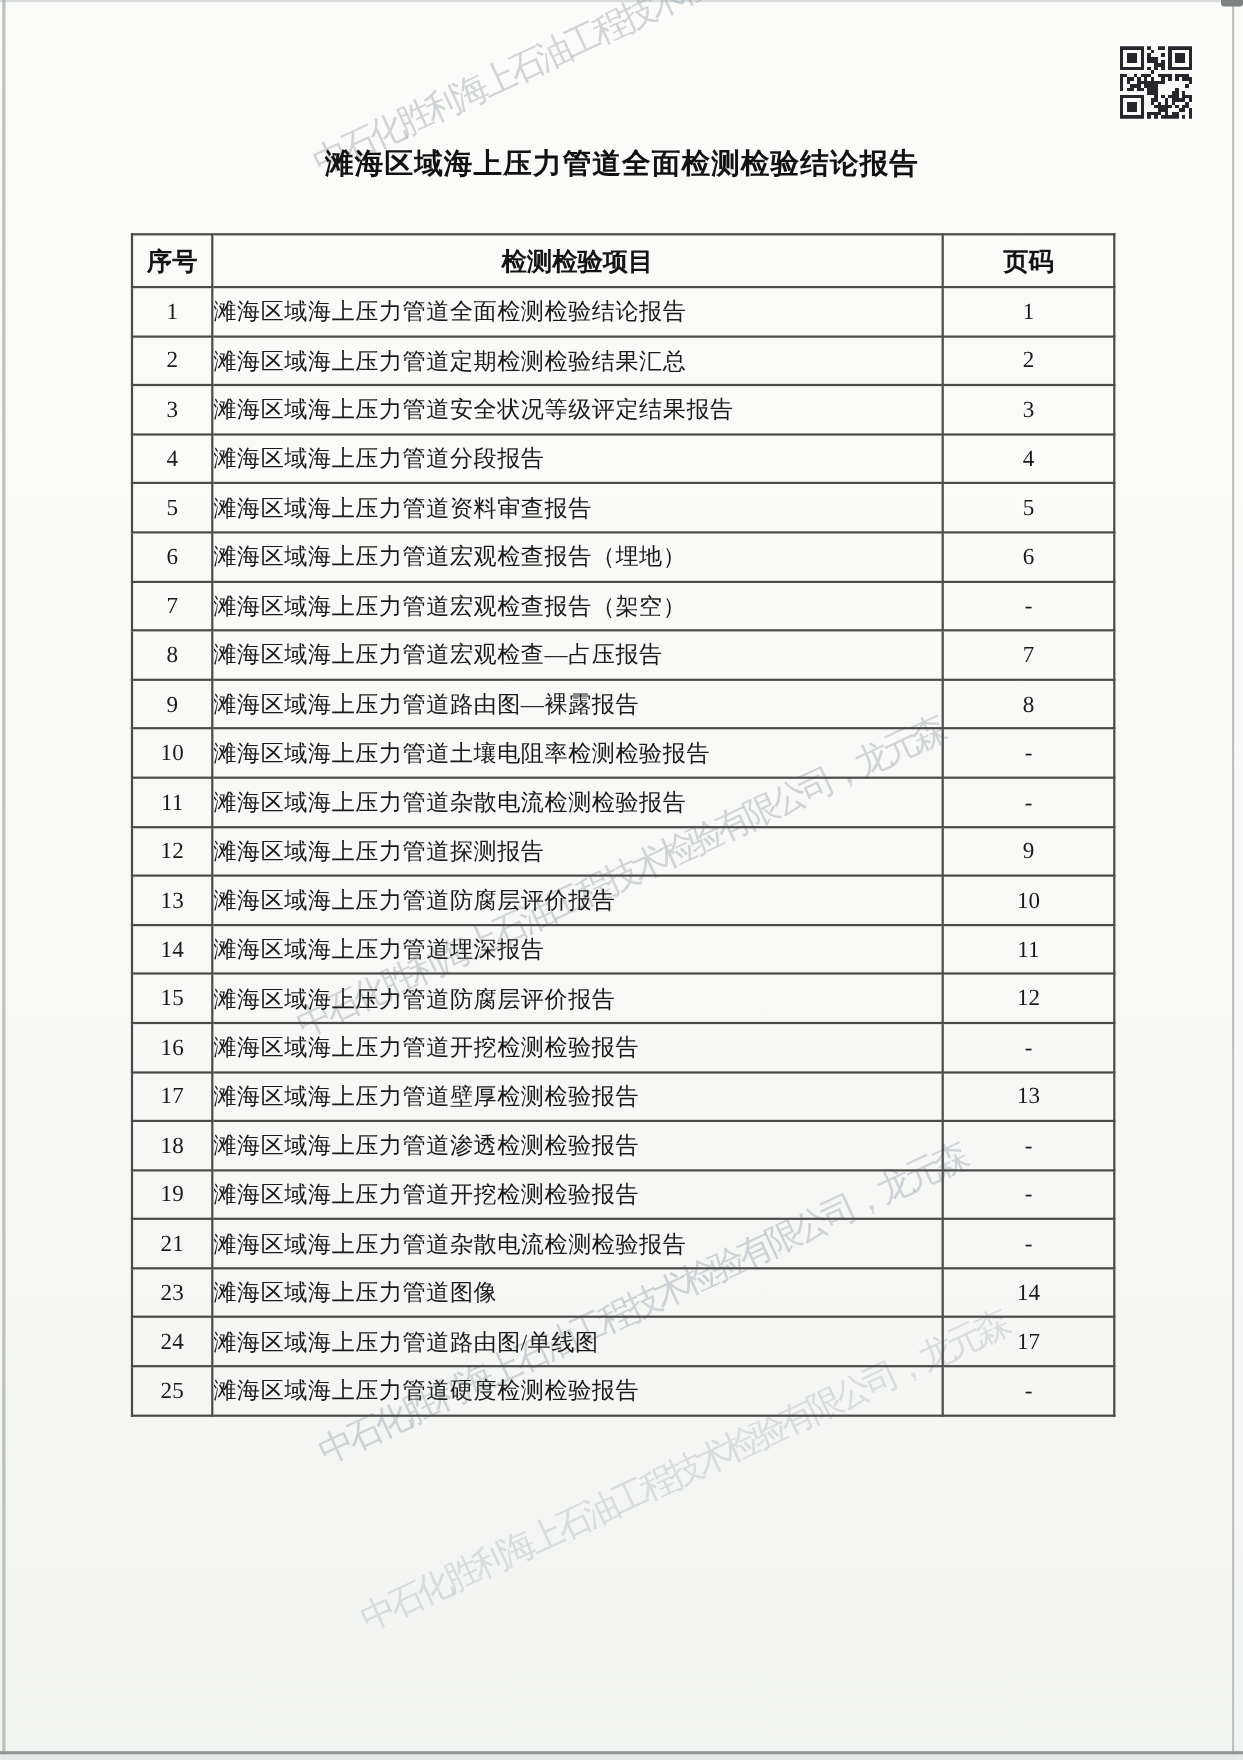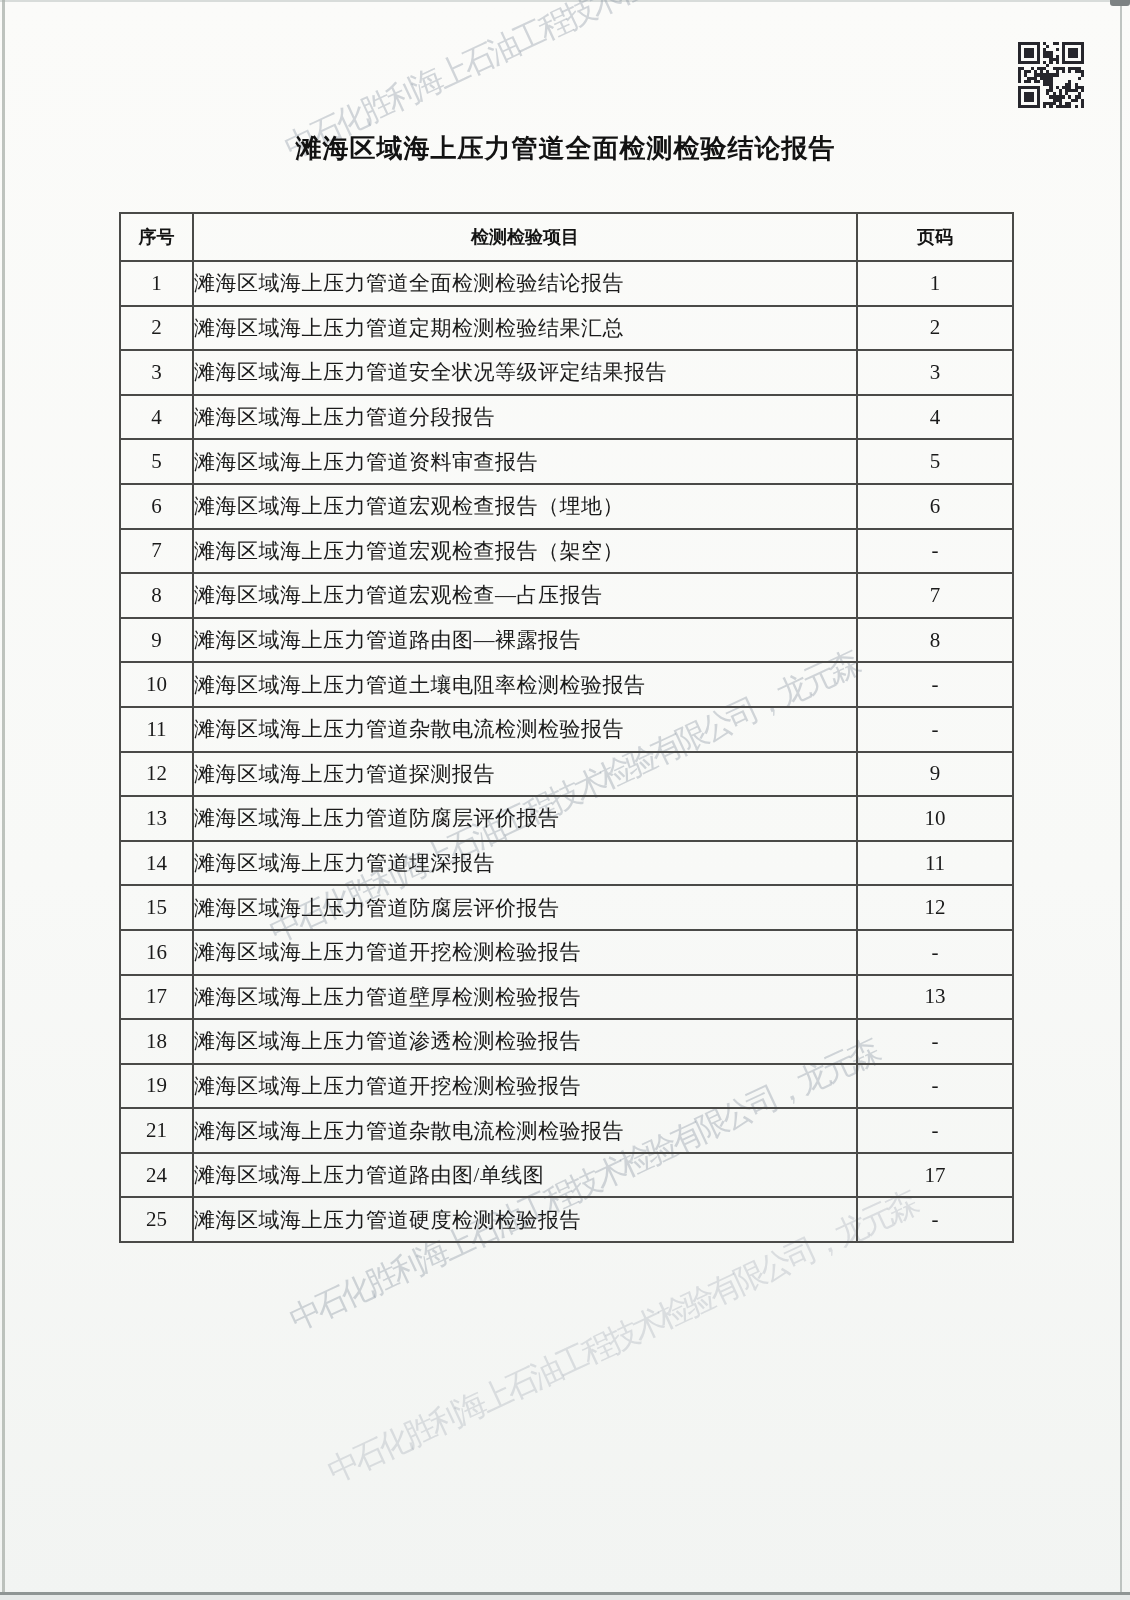--- a/index.html
+++ b/index.html
@@ -61,21 +61,21 @@
   table.toc col.c-item { width:664px; }
   table.toc col.c-page { width:156px; }
   table.toc th, table.toc td {
     border:2px solid #4a4a48;
     padding:0;
     vertical-align:middle;
     overflow:hidden;
   }
   table.toc th {
     height:46px;
-    font-size:18px; font-weight:700;
+    font-size:23px; font-weight:700;
     text-align:center;
     color:#141414;
   }
   table.toc td { height:42.6px; font-size:21px; }
   td.cell-center { text-align:center; font-size:20px; }
   td.cell-item   { text-align:left; padding-left:4px; letter-spacing:0.5px; }
 </style>
 </head>
 <body>
 
@@ -438,20 +438,25 @@
           <td class="cell-center">19</td>
           <td class="cell-item">滩海区域海上压力管道开挖检测检验报告</td>
           <td class="cell-center">-</td>
         </tr>
         <tr>
           <td class="cell-center">21</td>
           <td class="cell-item">滩海区域海上压力管道杂散电流检测检验报告</td>
           <td class="cell-center">-</td>
         </tr>
         <tr>
+          <td class="cell-center">23</td>
+          <td class="cell-item">滩海区域海上压力管道图像</td>
+          <td class="cell-center">14</td>
+        </tr>
+        <tr>
           <td class="cell-center">24</td>
           <td class="cell-item">滩海区域海上压力管道路由图/单线图</td>
           <td class="cell-center">17</td>
         </tr>
         <tr>
           <td class="cell-center">25</td>
           <td class="cell-item">滩海区域海上压力管道硬度检测检验报告</td>
           <td class="cell-center">-</td>
         </tr>
       </tbody>

